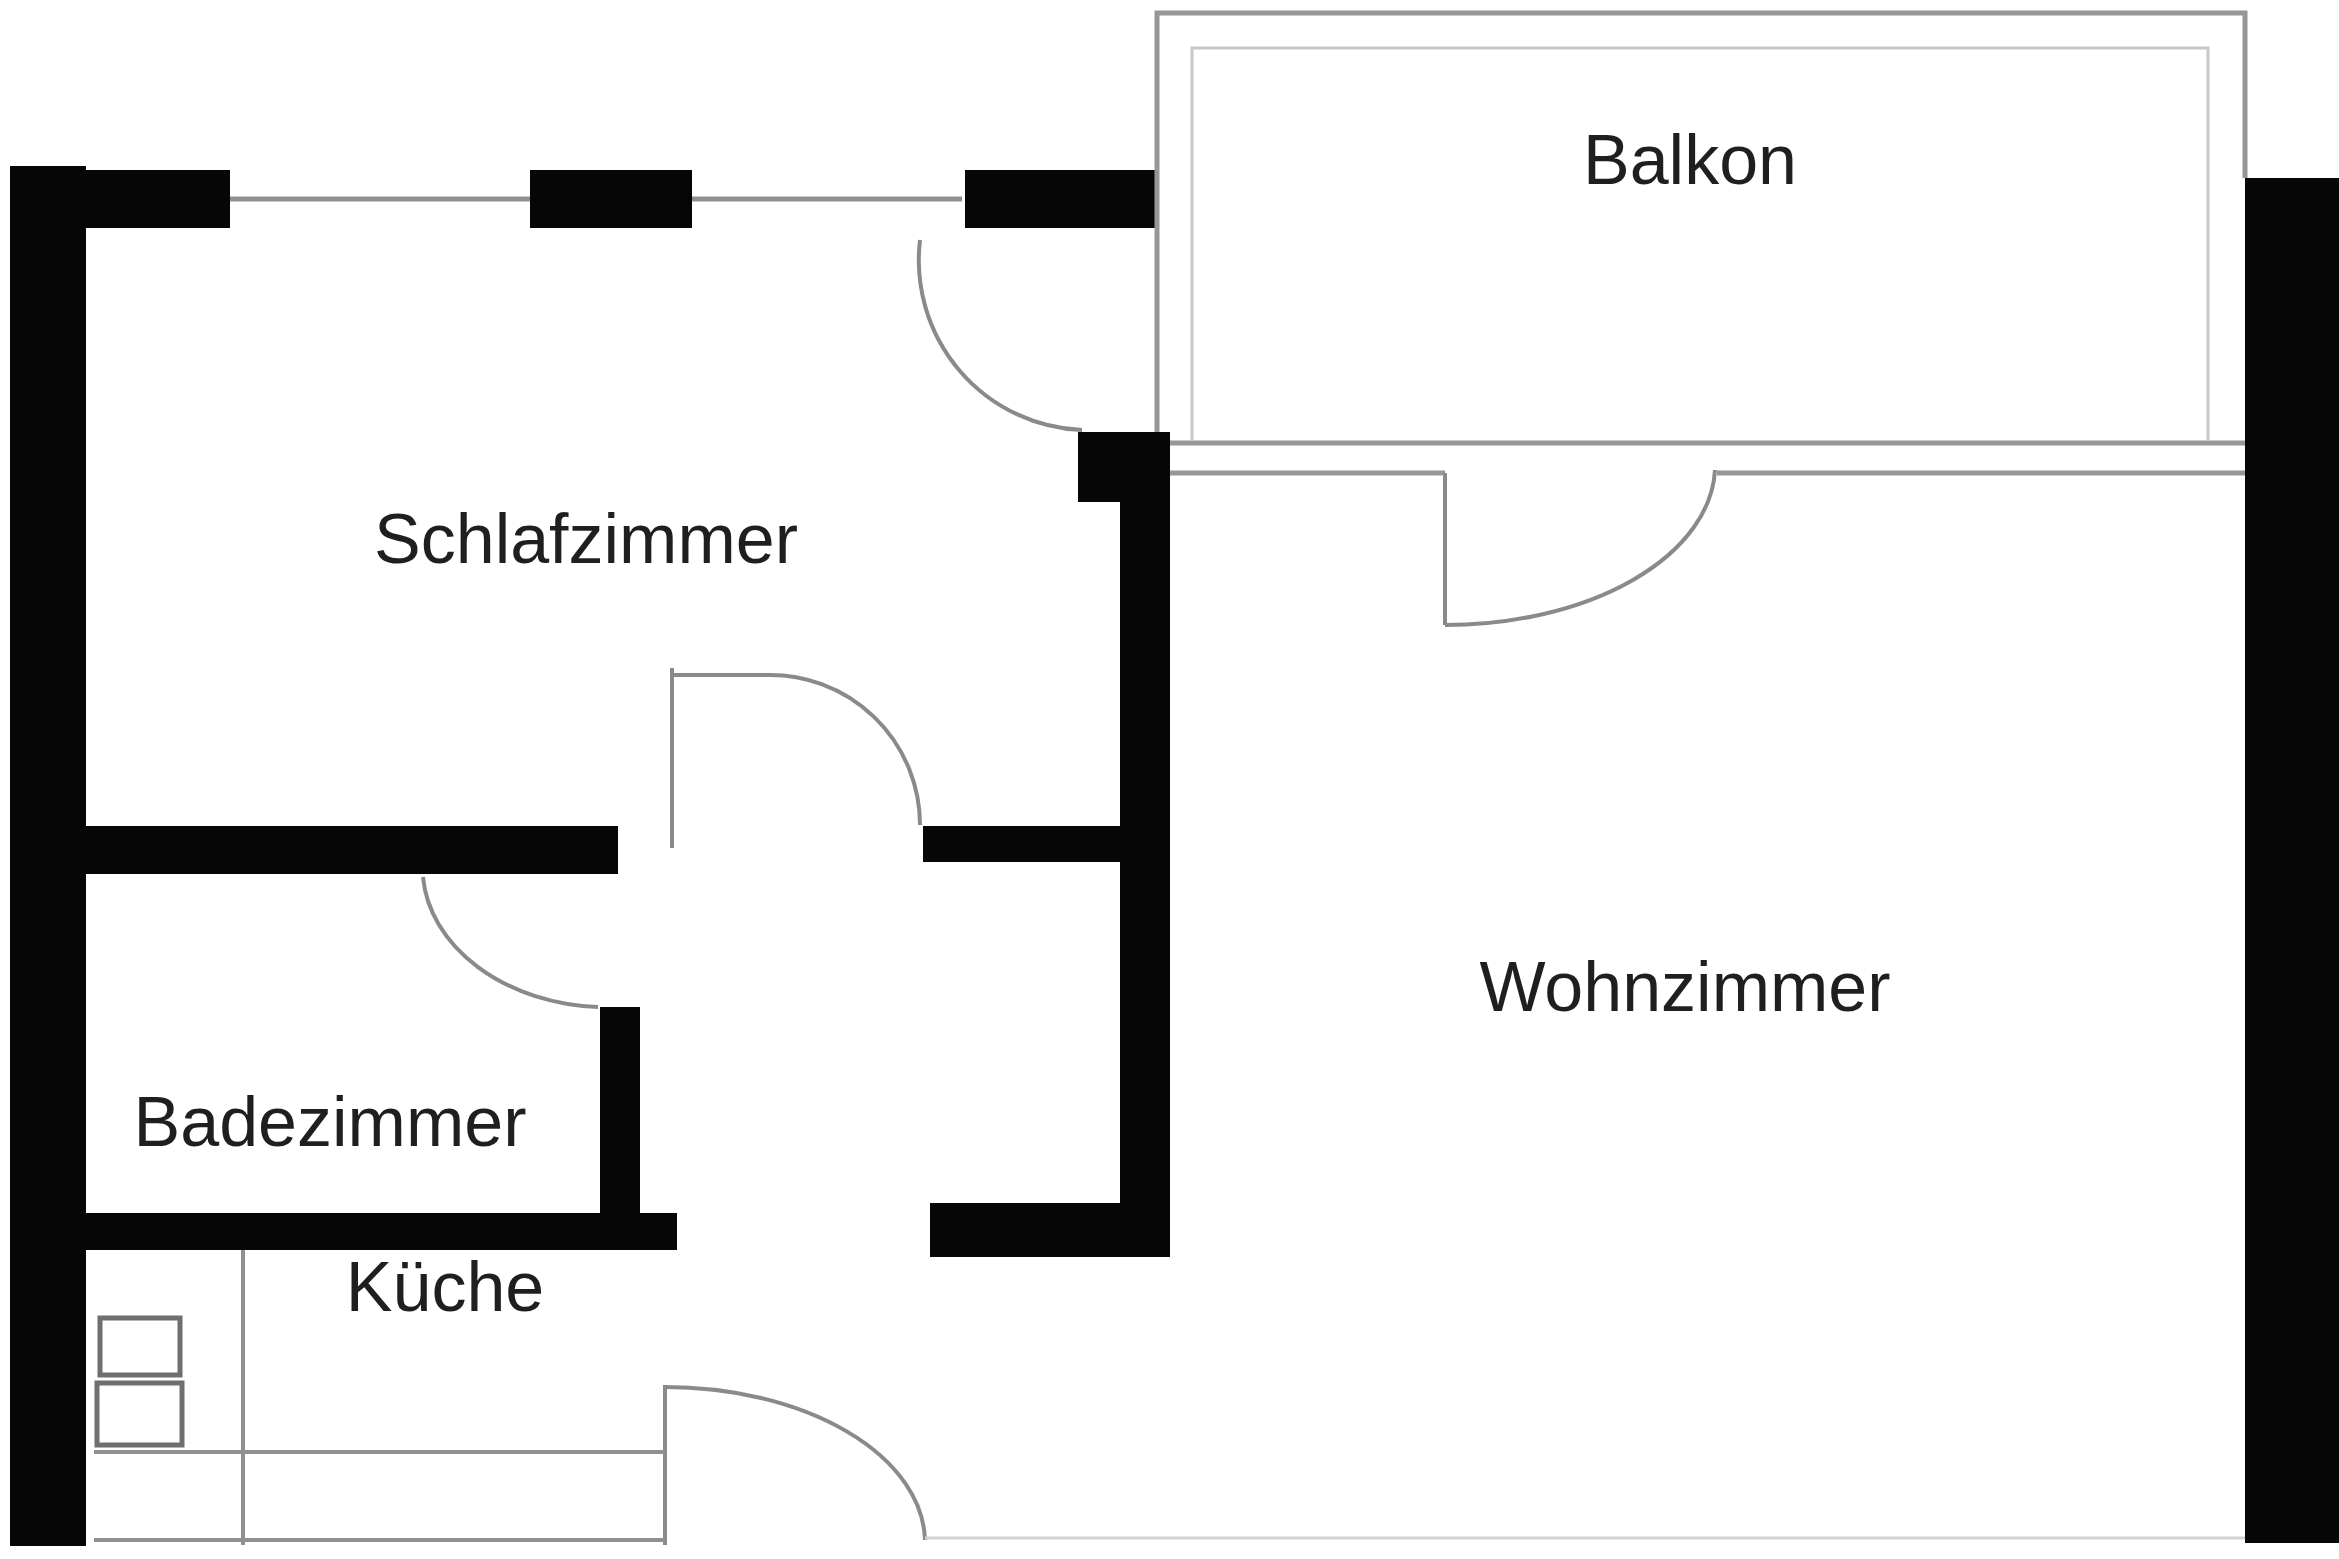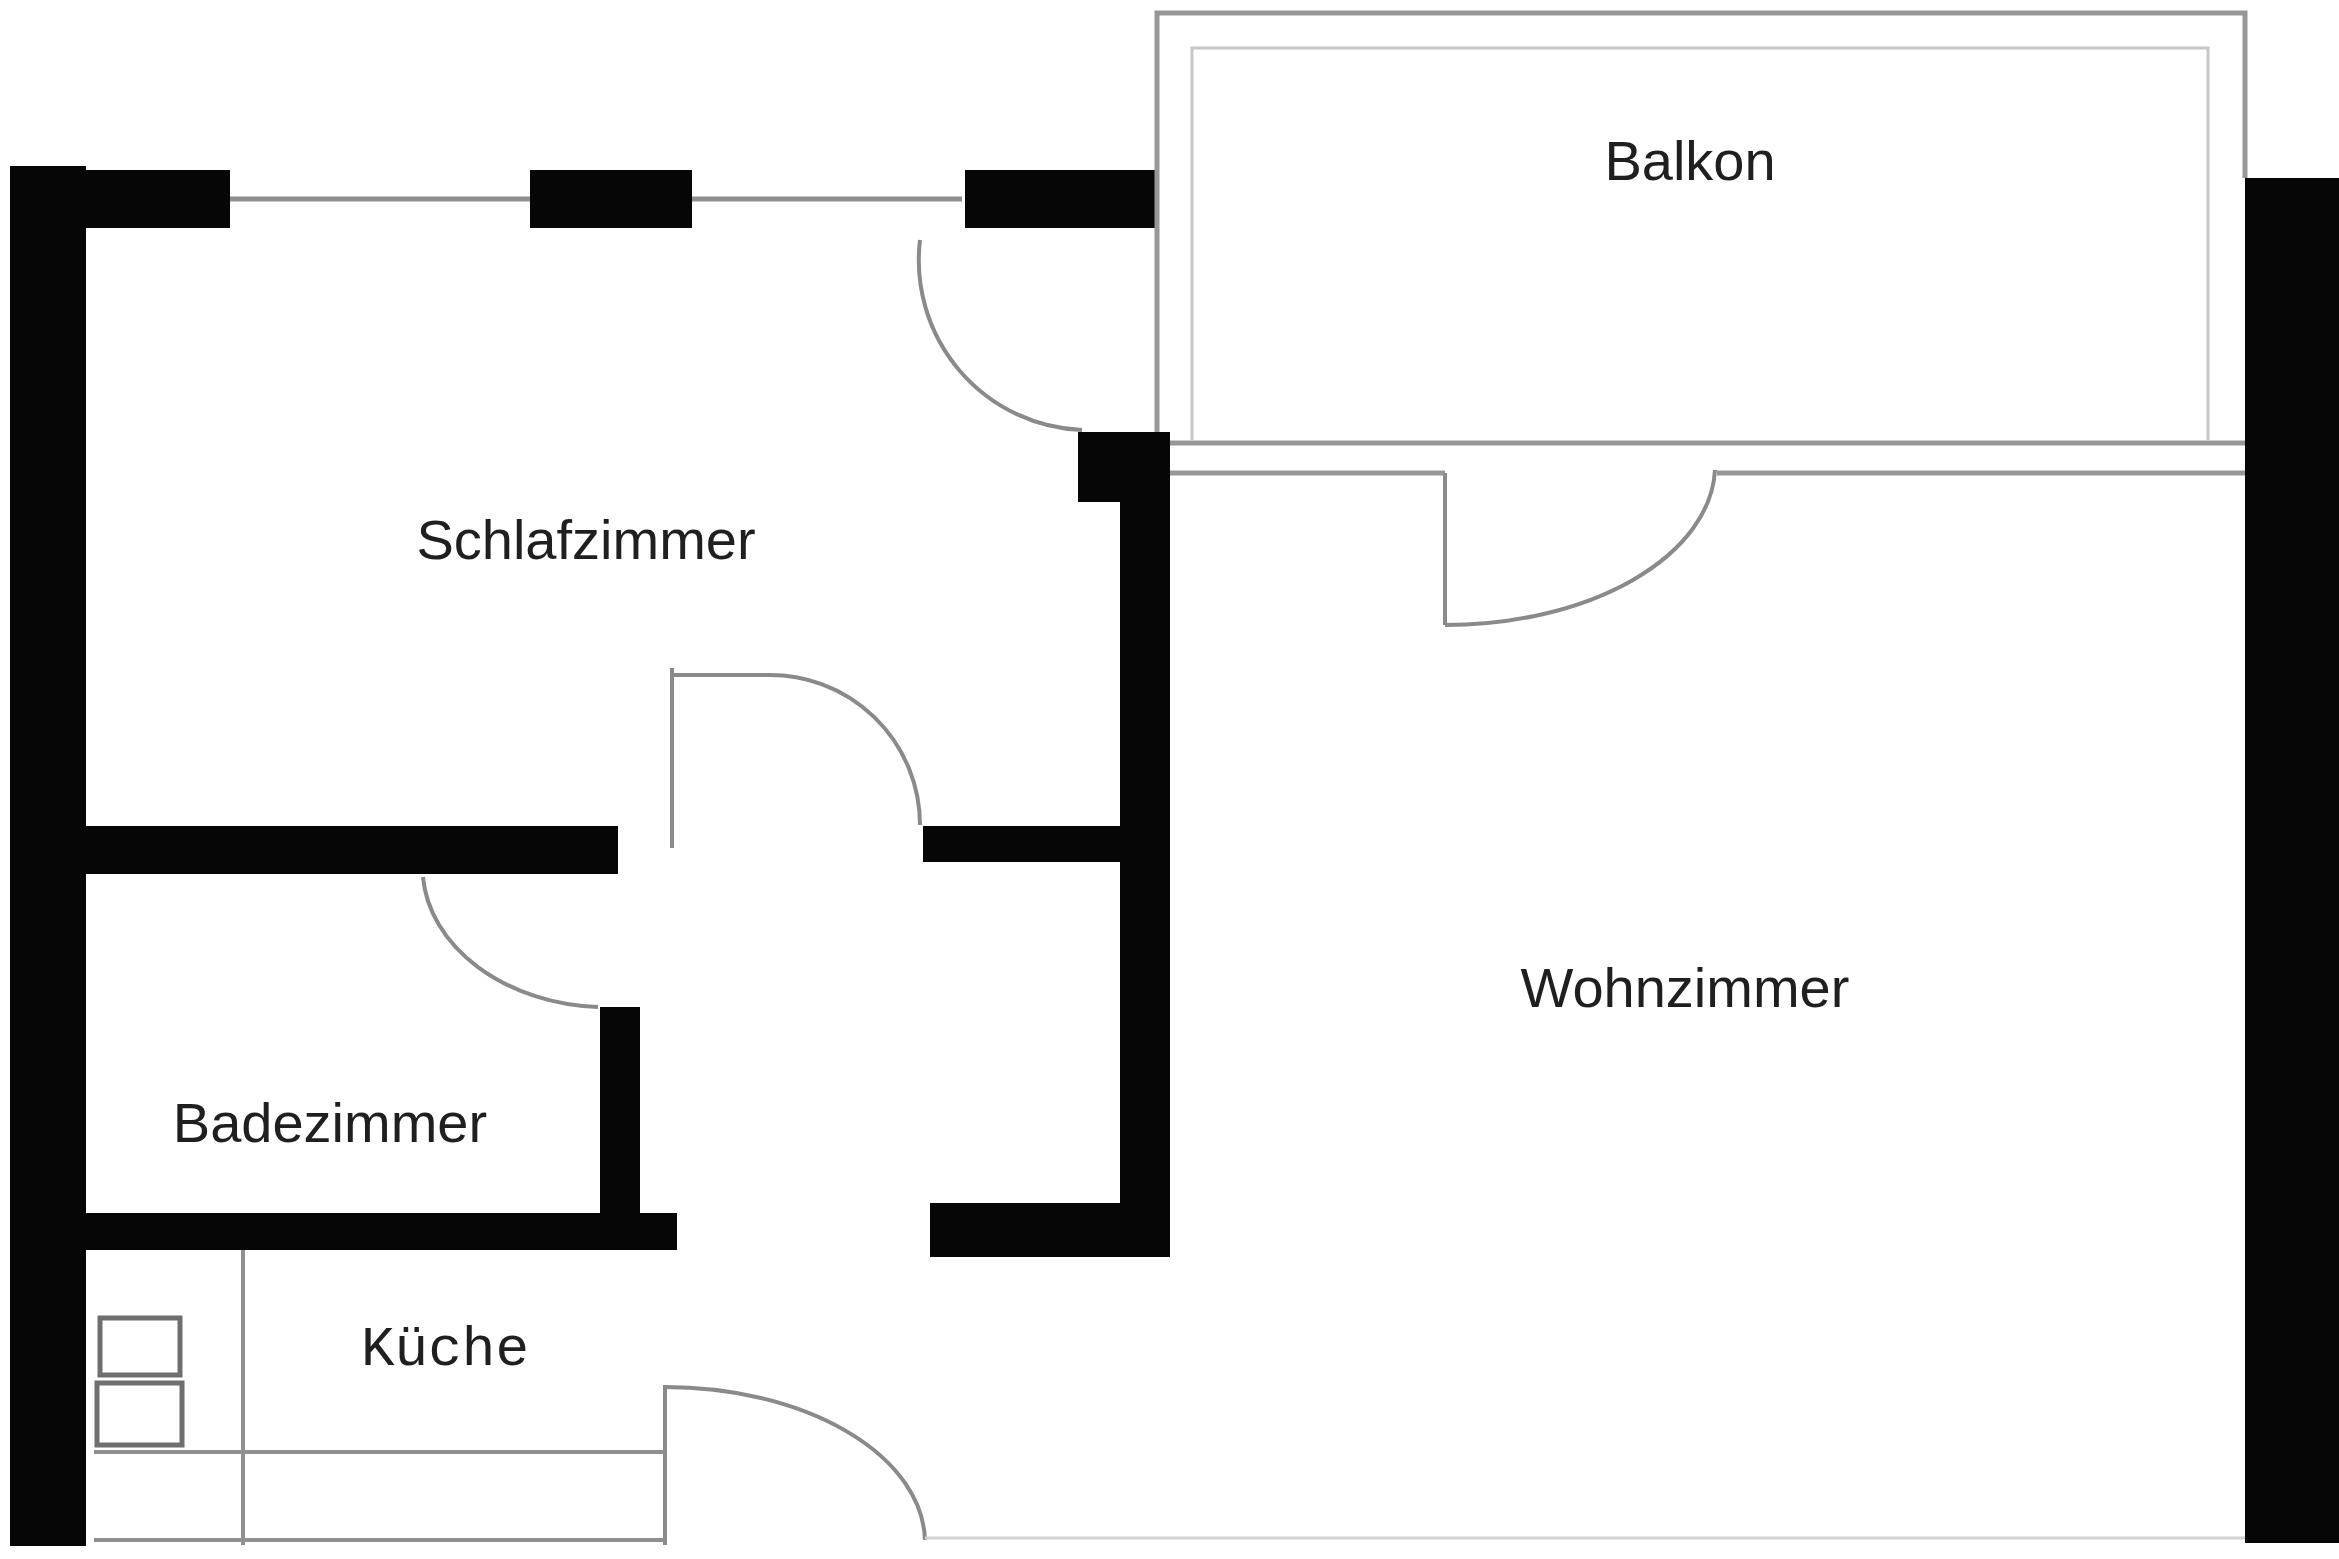--- a/index.html
+++ b/index.html
@@ -19,21 +19,21 @@
   .plan-svg {
     position: absolute;
     left: 0;
     top: 0;
     width: 100%;
     height: 100%;
   }
   .room-label {
     position: absolute;
     transform: translate(-50%, -50%);
-    font-size: 56px;
+    font-size: 70px;
     font-weight: 500;
     letter-spacing: 0px;
     color: #1f1f1f;
     white-space: nowrap;
     user-select: none;
   }
 </style>
 </head>
 <body>
 
@@ -109,15 +109,15 @@
     <g fill="#ffffff" stroke-width="5" stroke="#6f6f6f">
       <rect x="100" y="1318" width="80" height="57"></rect>
       <rect x="97" y="1383" width="85" height="62"></rect>
     </g>
   </svg>
 
   <div class="room-label" style="left:586px; top:493px;margin-top:46px;">Schlafzimmer</div>
   <div class="room-label" style="left:1690px; top:160px;">Balkon</div>
   <div class="room-label" style="left:330px; top:1122px;">Badezimmer</div>
   <div class="room-label" style="left:1685px; top:987px;">Wohnzimmer</div>
-  <div class="room-label" style="left:445px; top:1350px;font-family:Liberation Mono, monospace;">Küche</div>
+  <div class="room-label" style="left:445px; top:1287px;">Küche</div>
 
 </div>
 
 </body></html>

